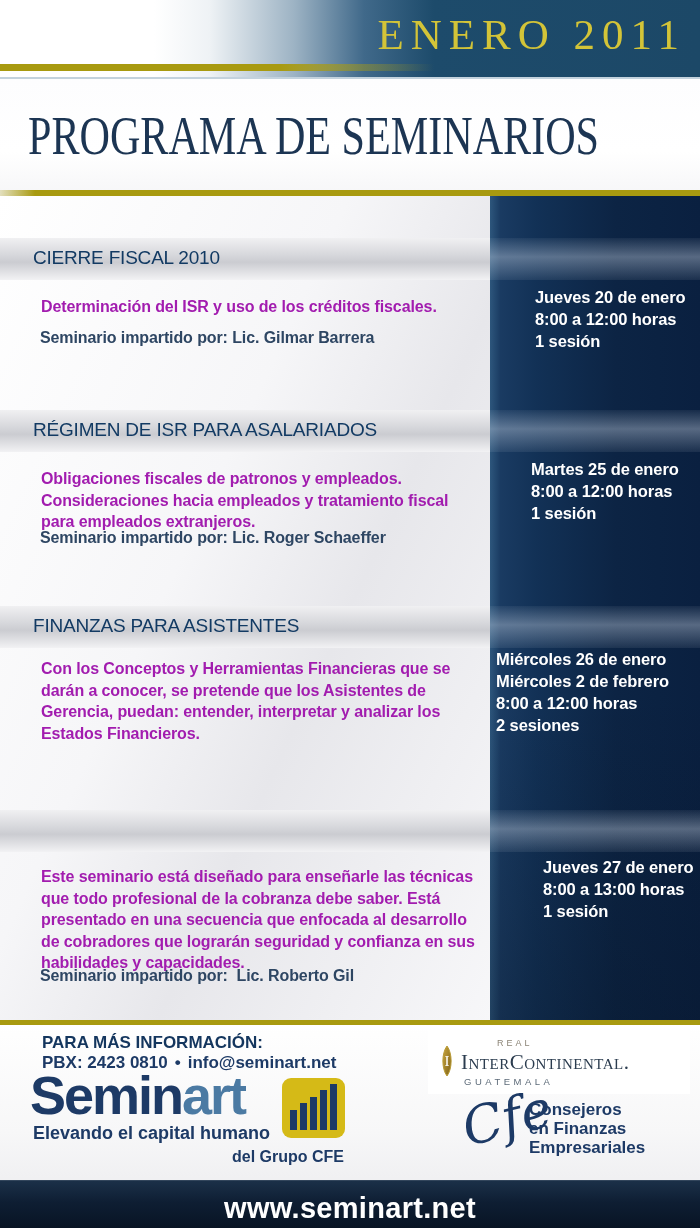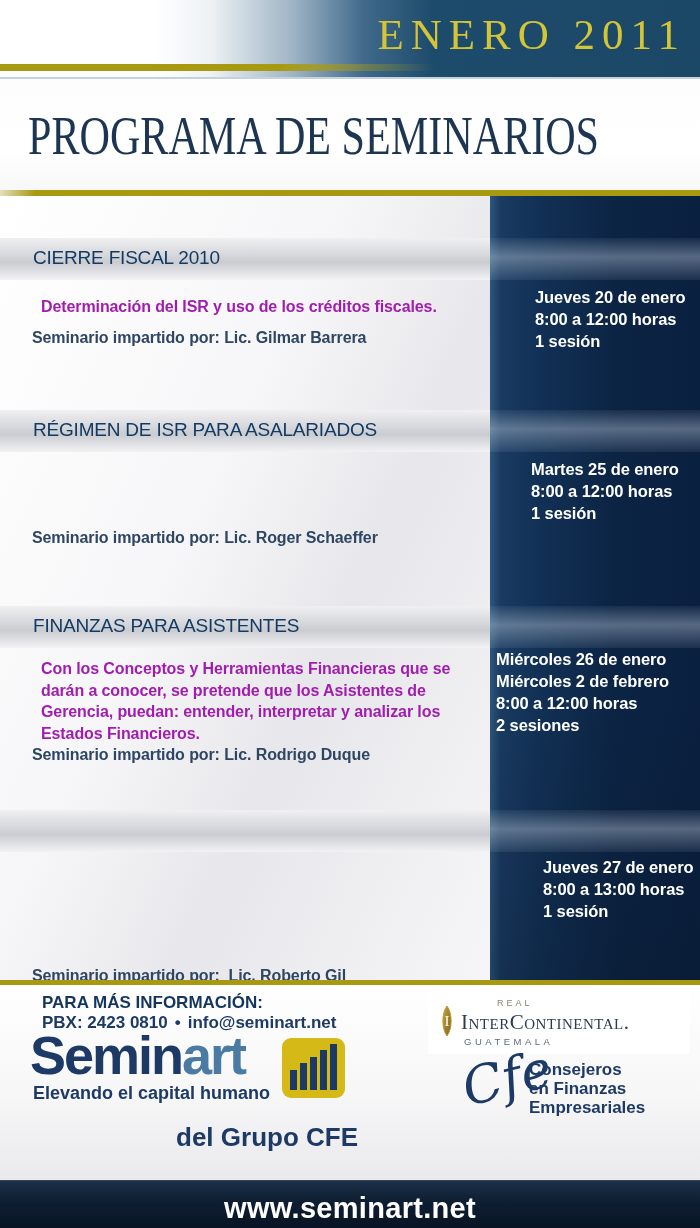--- a/index.html
+++ b/index.html
@@ -34,44 +34,44 @@
     background:linear-gradient(180deg,rgba(10,28,50,0) 60%,rgba(6,16,30,0.28) 100%);}
   .band{position:absolute;left:0;width:700px;height:42px;}
   .band .bl{position:absolute;left:0;top:0;width:490px;height:42px;
     background:linear-gradient(180deg,#f0f0f2 0%,#d8d9dd 38%,#cbccd1 58%,#f2f2f4 100%);}
   .band .br{position:absolute;right:0;top:0;width:210px;height:42px;
     background:linear-gradient(180deg,rgba(255,255,255,0.05) 0%,rgba(214,224,238,0.38) 45%,rgba(255,255,255,0.07) 100%);}
   .sem-title{position:absolute;left:33px;margin:0;font-size:19px;font-weight:normal;
     color:#123a63;letter-spacing:-0.2px;white-space:nowrap;}
   .desc{position:absolute;left:33px;width:460px;margin:8px;font-size:16px;font-weight:bold;
     line-height:21.5px;color:#a21caf;letter-spacing:-0.1px;}
-  .instructor{position:absolute;left:32px;margin:0;font-size:16px;font-weight:bold;
+  .instructor{position:absolute;left:40px;margin:0;font-size:16px;font-weight:bold;
     color:#2e4663;letter-spacing:-0.1px;white-space:pre;}
   .sched{position:absolute;width:175px;margin:0;font-size:16.5px;line-height:22px;
     font-weight:bold;color:#ffffff;letter-spacing:-0.1px;}
   .pre{white-space:pre-line;}
 
   
-  .footer{position:absolute;top:980px;left:0;width:700px;height:204px;
+  .footer{position:absolute;top:1020px;left:0;width:700px;height:204px;
     background:linear-gradient(180deg,#ffffff 0%,#f7f7f8 55%,#e9e9ec 100%);}
   .gold-line-bottom{position:absolute;top:0;left:0;width:700px;height:5px;background:#a89a10;}
   .info-label{position:absolute;left:42px;top:13px;margin:0;font-size:17px;font-weight:bold;color:#14365e;}
   .contact{position:absolute;left:42px;top:33px;margin:0;font-size:17px;font-weight:bold;color:#1d3a66;}
   .contact .sep{padding:0 7px;}
   .seminart-name{position:absolute;left:30px;top:48px;margin:0;font-size:54px;font-weight:bold;
     letter-spacing:-2px;line-height:1;white-space:nowrap;}
   .seminart-name .n1{color:#1d3a66;}
   .seminart-name .n2{color:#4b7aa3;}
   .chart-icon{position:absolute;left:282px;top:58px;width:63px;height:60px;background:#d5ba17;
     border-radius:9px;display:flex;align-items:flex-end;justify-content:center;gap:3px;
     padding:0 0 8px 0;box-sizing:border-box;}
   .chart-icon .bar{width:7px;background:#1d3a66;}
   .tagline{position:absolute;left:33px;top:103px;margin:0;font-size:18px;font-weight:bold;color:#1d3a66;}
-  .group{position:absolute;left:144px;top:128px;width:200px;margin:14px;text-align:right;
-    font-size:26px;font-weight:bold;color:#1d3a66;}
+  .group{position:absolute;left:144px;top:128px;width:200px;margin:0;text-align:right;
+    font-size:16px;font-weight:bold;color:#1d3a66;}
   .ic-box{position:absolute;left:428px;top:10px;width:262px;height:64px;background:#ffffff;}
   .ic-emblem{position:absolute;left:8px;top:15px;}
   .ic-real{position:absolute;left:34px;top:8px;margin:0;font-size:9px;letter-spacing:3px;color:#8b8476;padding-left:35px;}
   .ic-name{position:absolute;left:33px;top:20px;margin:0;font-family:"Liberation Serif",serif;
     font-variant:small-caps;font-size:21px;letter-spacing:0.5px;color:#2b3c4f;white-space:nowrap;}
   .ic-guat{position:absolute;left:36px;top:46px;margin:0;font-size:9.5px;letter-spacing:3.5px;color:#5d6b79;}
   .cfe-monogram{position:absolute;left:462px;top:72px;margin:0;font-family:"DejaVu Serif",serif;
     font-style:italic;font-size:52px;line-height:1;color:#1d3a66;transform:rotate(-14deg);}
   .cfe-caption{position:absolute;left:529px;top:80px;margin:0;font-size:17px;line-height:19px;
     font-weight:bold;color:#1d3a66;}
@@ -112,44 +112,51 @@
     <p class="instructor" style="top:133px">Seminario impartido por: Lic. Gilmar Barrera</p>
     <p class="sched pre" style="top:90px;left:535px">Jueves 20 de enero
 8:00 a 12:00 horas
 1 sesión</p>
 
     <div class="band" style="top:214px">
       <div class="bl"></div>
       <div class="br"></div>
     </div>
     <h3 class="sem-title" style="top:223px">RÉGIMEN DE ISR PARA ASALARIADOS</h3>
+    <p class="desc pre" style="top:264px">Obligaciones fiscales de patronos y empleados.
+Consideraciones hacia empleados y tratamiento fiscal
+para empleados extranjeros.</p>
     <p class="instructor" style="top:333px">Seminario impartido por: Lic. Roger Schaeffer</p>
     <p class="sched pre" style="top:262px;left:531px">Martes 25 de enero
 8:00 a 12:00 horas
 1 sesión</p>
 
     <div class="band" style="top:410px">
       <div class="bl"></div>
       <div class="br"></div>
     </div>
     <h3 class="sem-title" style="top:419px">FINANZAS PARA ASISTENTES</h3>
     <p class="desc pre" style="top:454px">Con los Conceptos y Herramientas Financieras que se
 darán a conocer, se pretende que los Asistentes de
 Gerencia, puedan: entender, interpretar y analizar los
 Estados Financieros.</p>
-    <p class="instructor" style="top:550px">Seminario impartido por: Lic. Rodrigo Duque</p>
     <p class="sched pre" style="top:452px;left:496px">Miércoles 26 de enero
 Miércoles 2 de febrero
 8:00 a 12:00 horas
 2 sesiones</p>
 
     <div class="band" style="top:614px">
       <div class="bl"></div>
       <div class="br"></div>
     </div>
+    <p class="desc pre" style="top:662px">Este seminario está diseñado para enseñarle las técnicas
+que todo profesional de la cobranza debe saber. Está
+presentado en una secuencia que enfocada al desarrollo
+de cobradores que lograrán seguridad y confianza en sus
+habilidades y capacidades.</p>
     <p class="instructor" style="top:771px">Seminario impartido por:  Lic. Roberto Gil</p>
     <p class="sched pre" style="top:660px;left:543px">Jueves 27 de enero
 8:00 a 13:00 horas
 1 sesión</p>
   </section>
 
   <footer class="footer">
     <div class="gold-line-bottom"></div>
 
     <p class="info-label">PARA MÁS INFORMACIÓN:</p>

